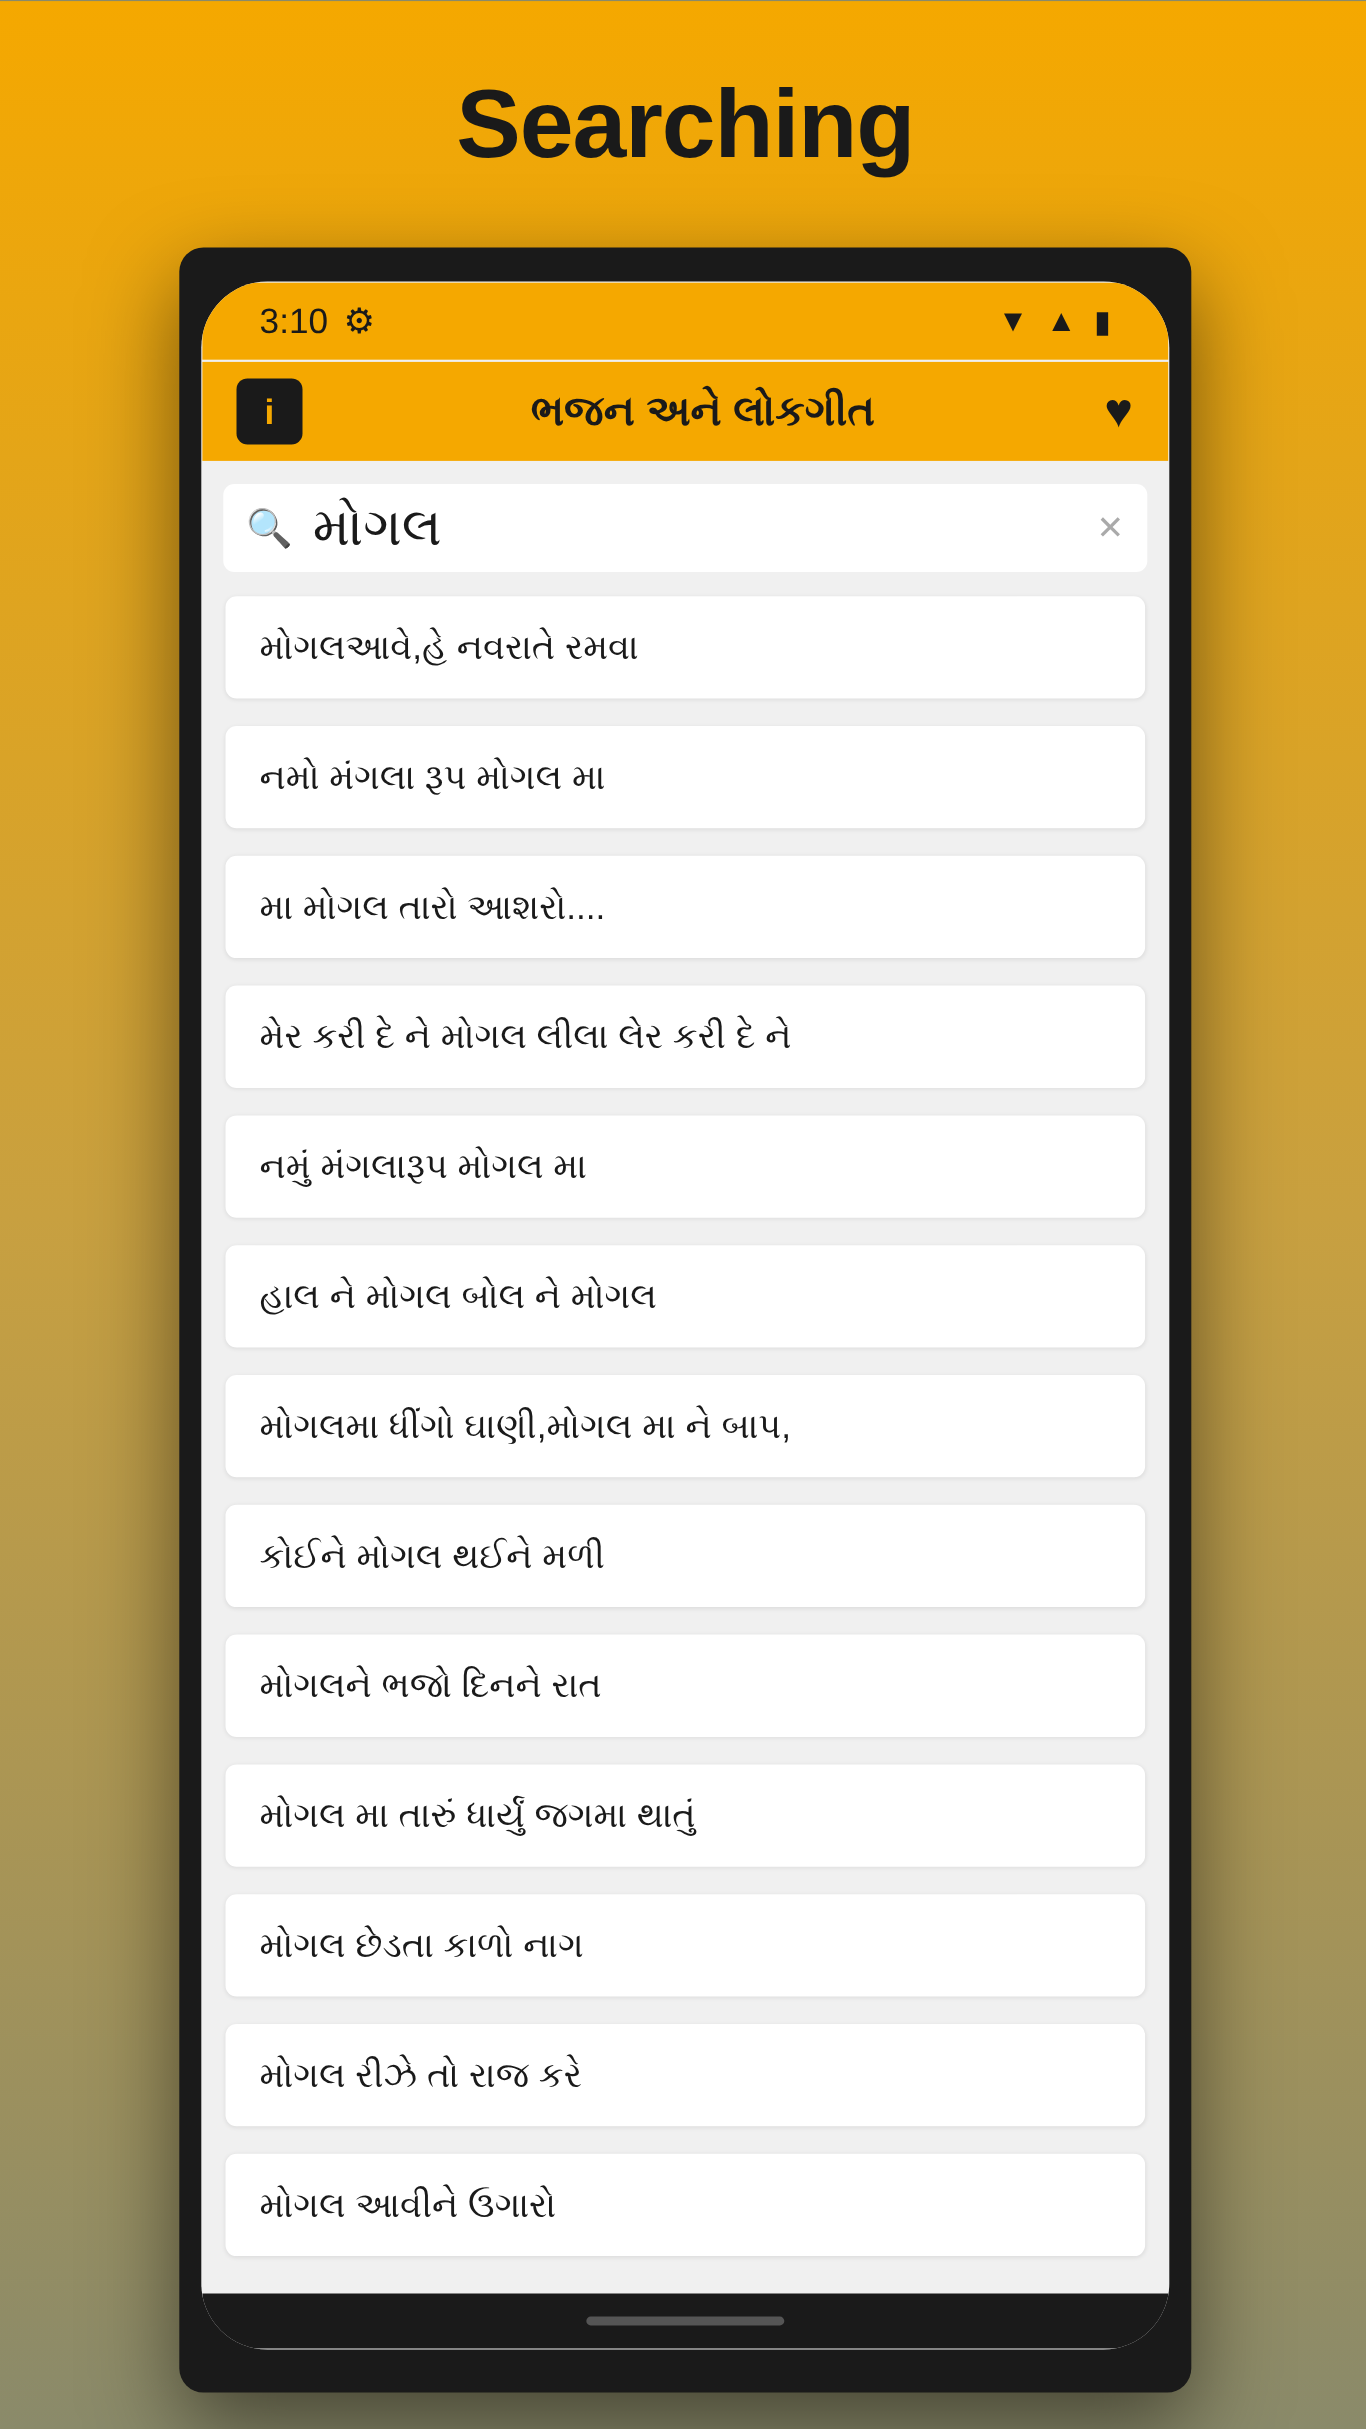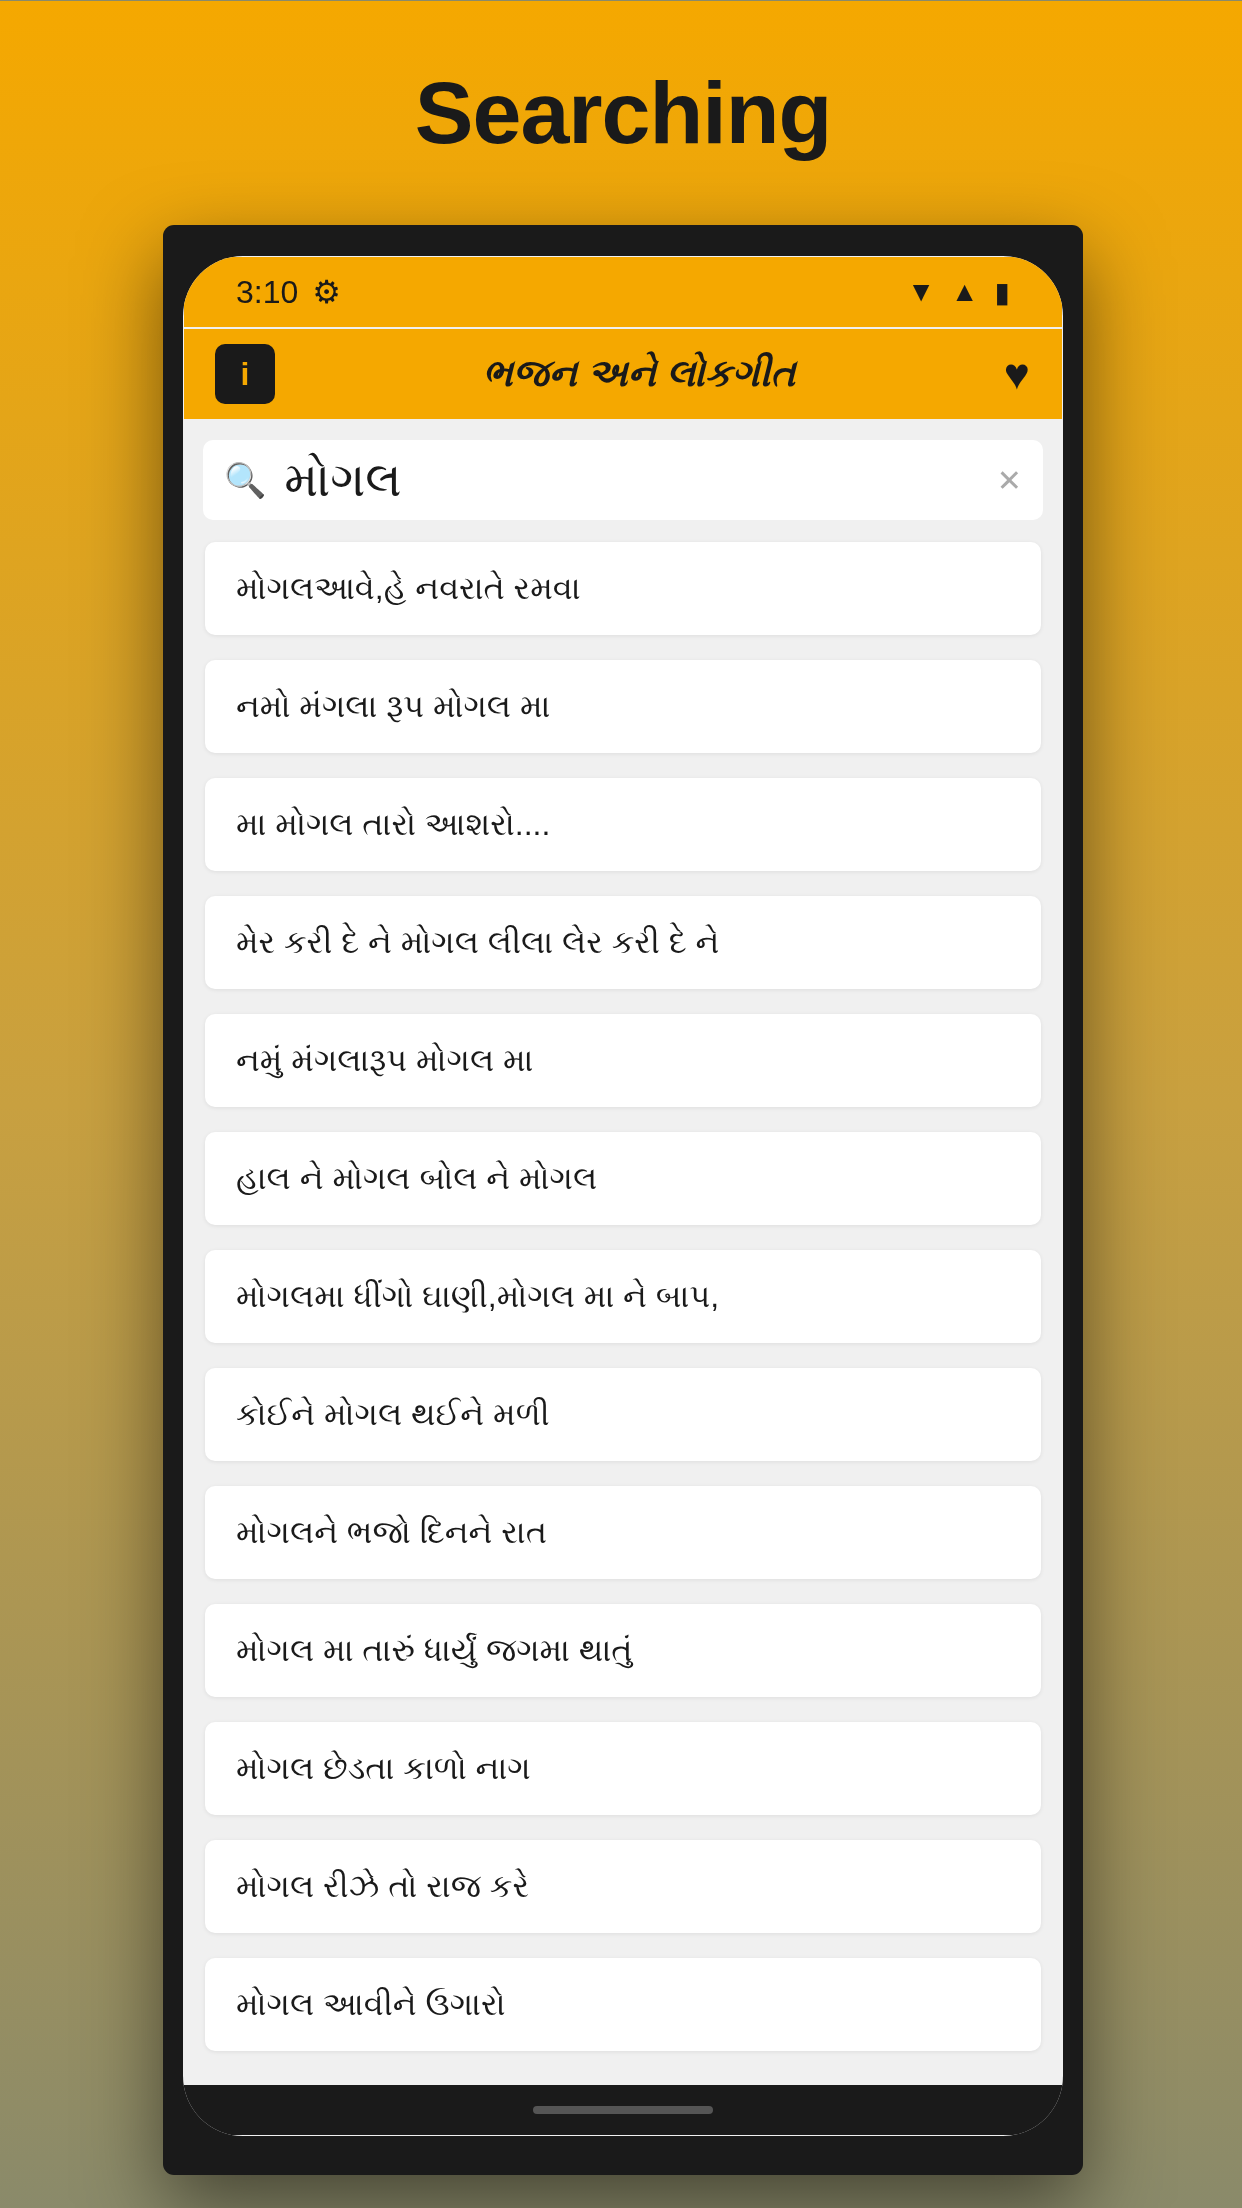--- a/index.html
+++ b/index.html
@@ -21,21 +21,21 @@
       color: #1a1a1a;
       margin-top: 60px;
       margin-bottom: 60px;
       letter-spacing: -1px;
     }
 
     .phone-wrapper {
       width: 920px;
       height: 1950px;
       background: #1a1a1a;
-      border-radius: 11px;
+      border-radius: 22px;
       padding: 30px 20px;
       display: flex;
       flex-direction: column;
       align-items: center;
       box-shadow: 0 30px 80px rgba(0,0,0,0.5);
     }
 
     .phone-screen {
       width: 880px;
       height: 1880px;
@@ -98,21 +98,20 @@
     .info-btn span {
       color: #F5A800;
       font-size: 32px;
       font-weight: 900;
     }
 
     .app-title {
       font-size: 38px;
       font-weight: 700;
       color: #1a1a1a;
-      font-style: italic;
     }
 
     .heart-btn {
       font-size: 44px;
       color: #1a1a1a;
     }
 
     
     .search-bar {
       background: #fff;

